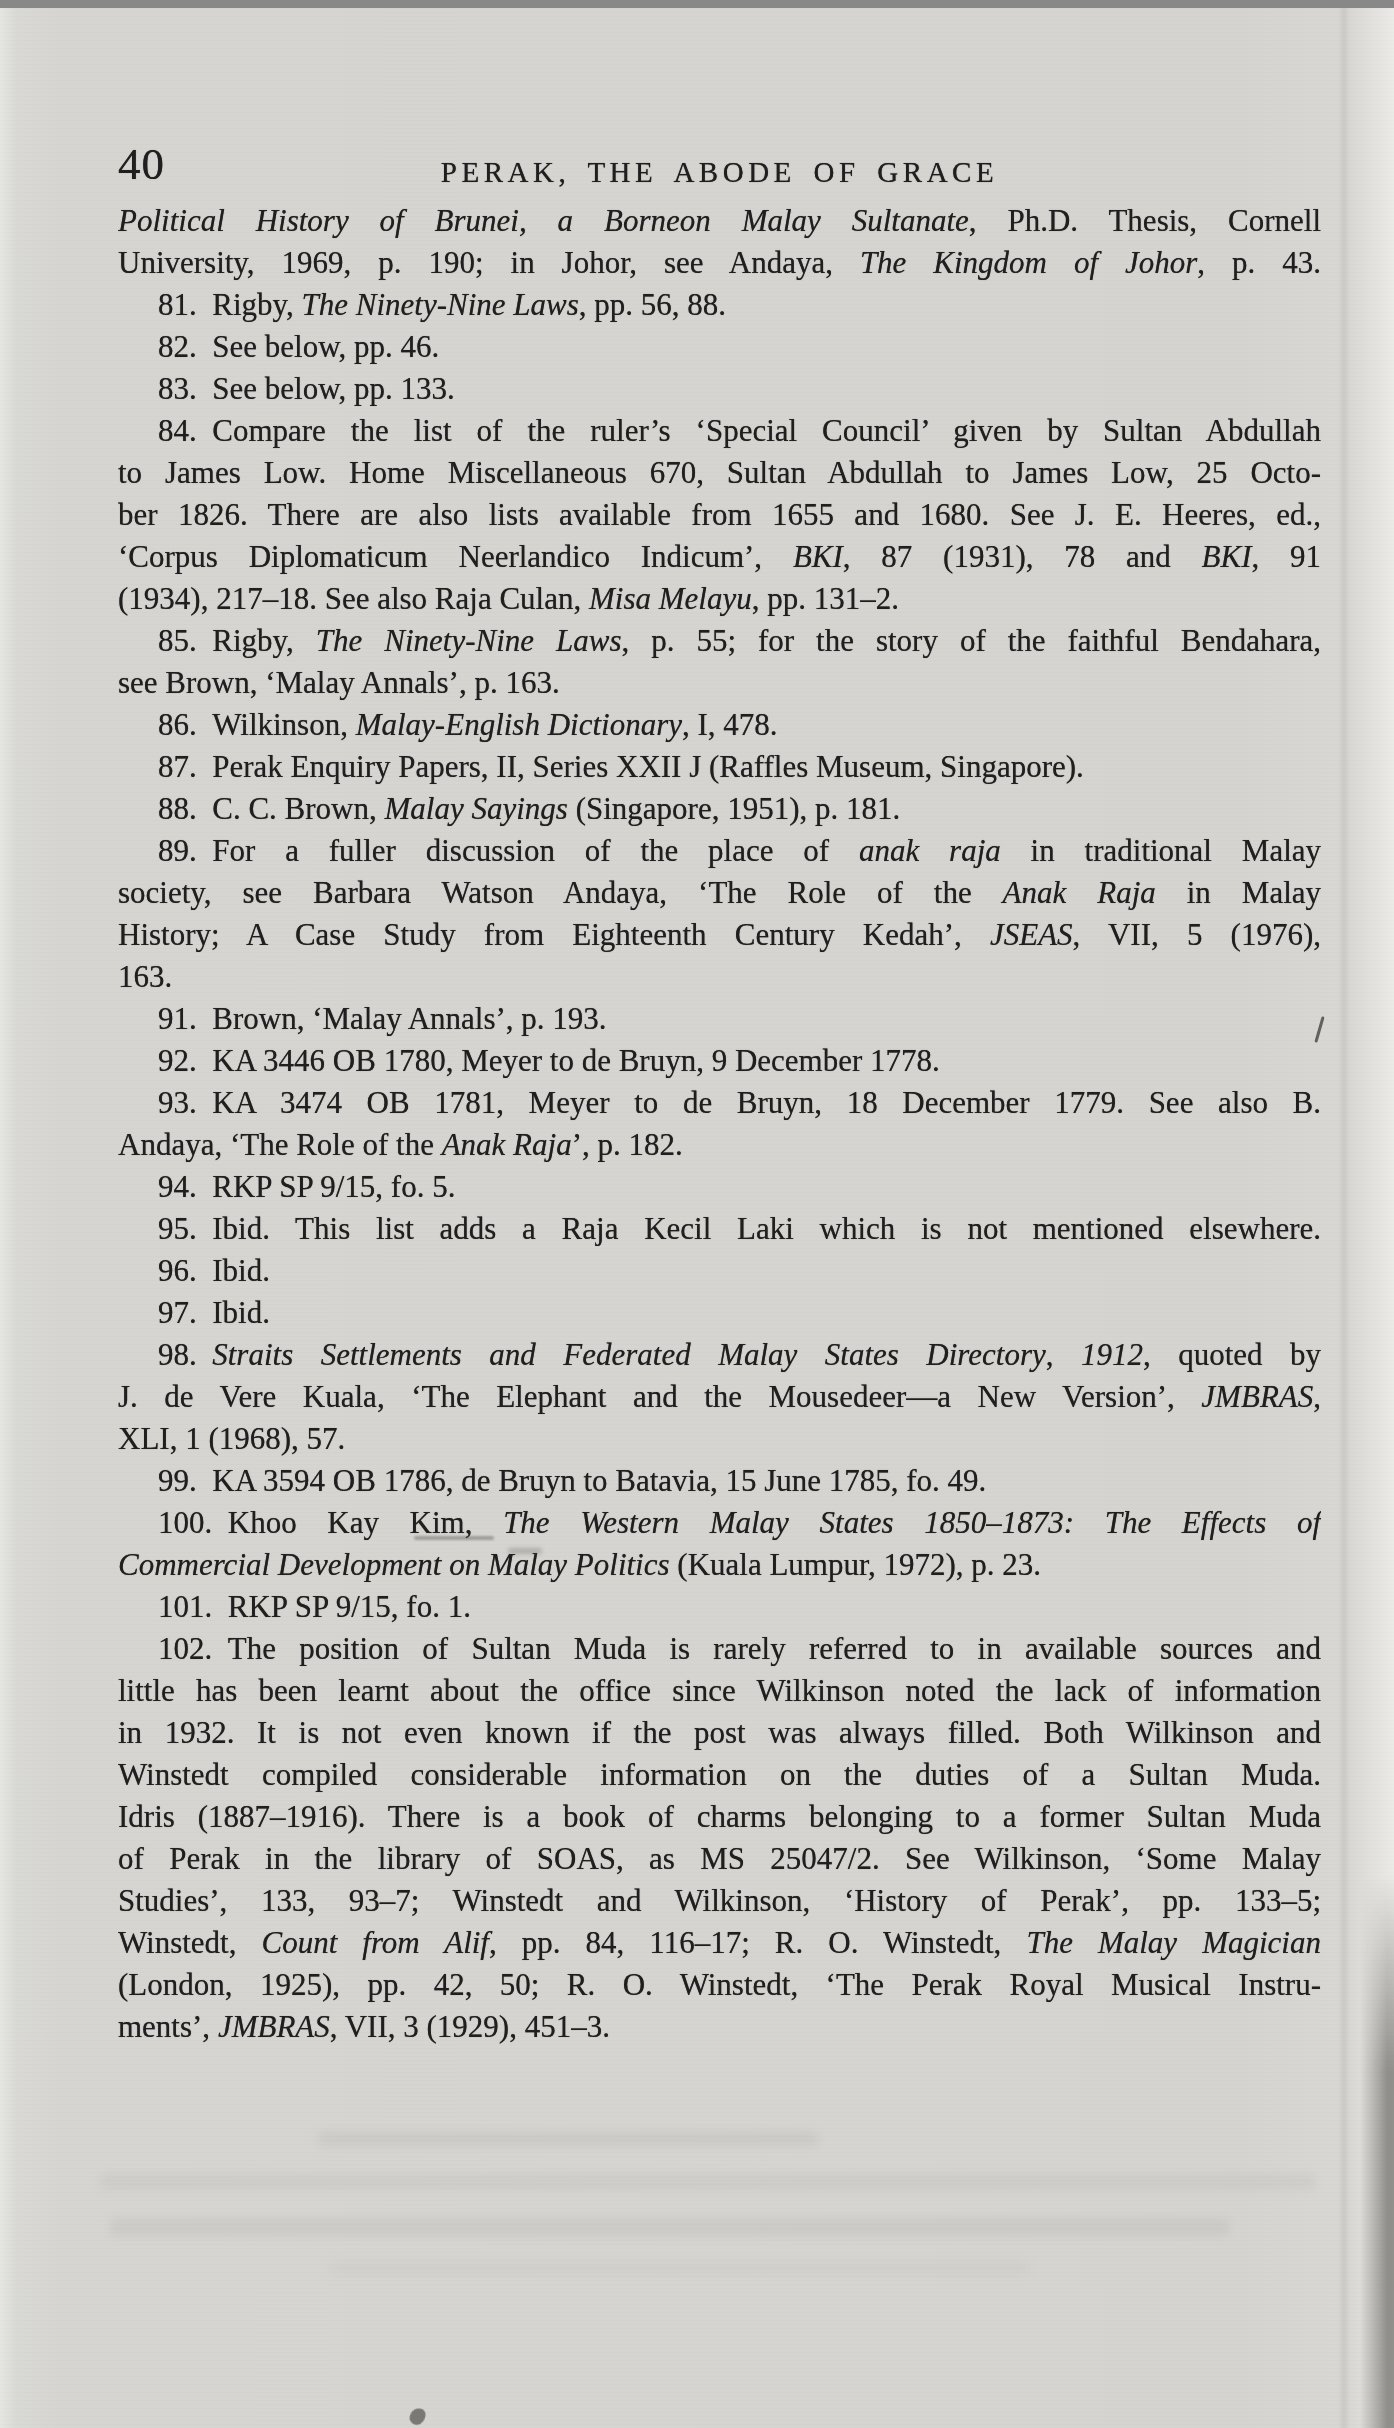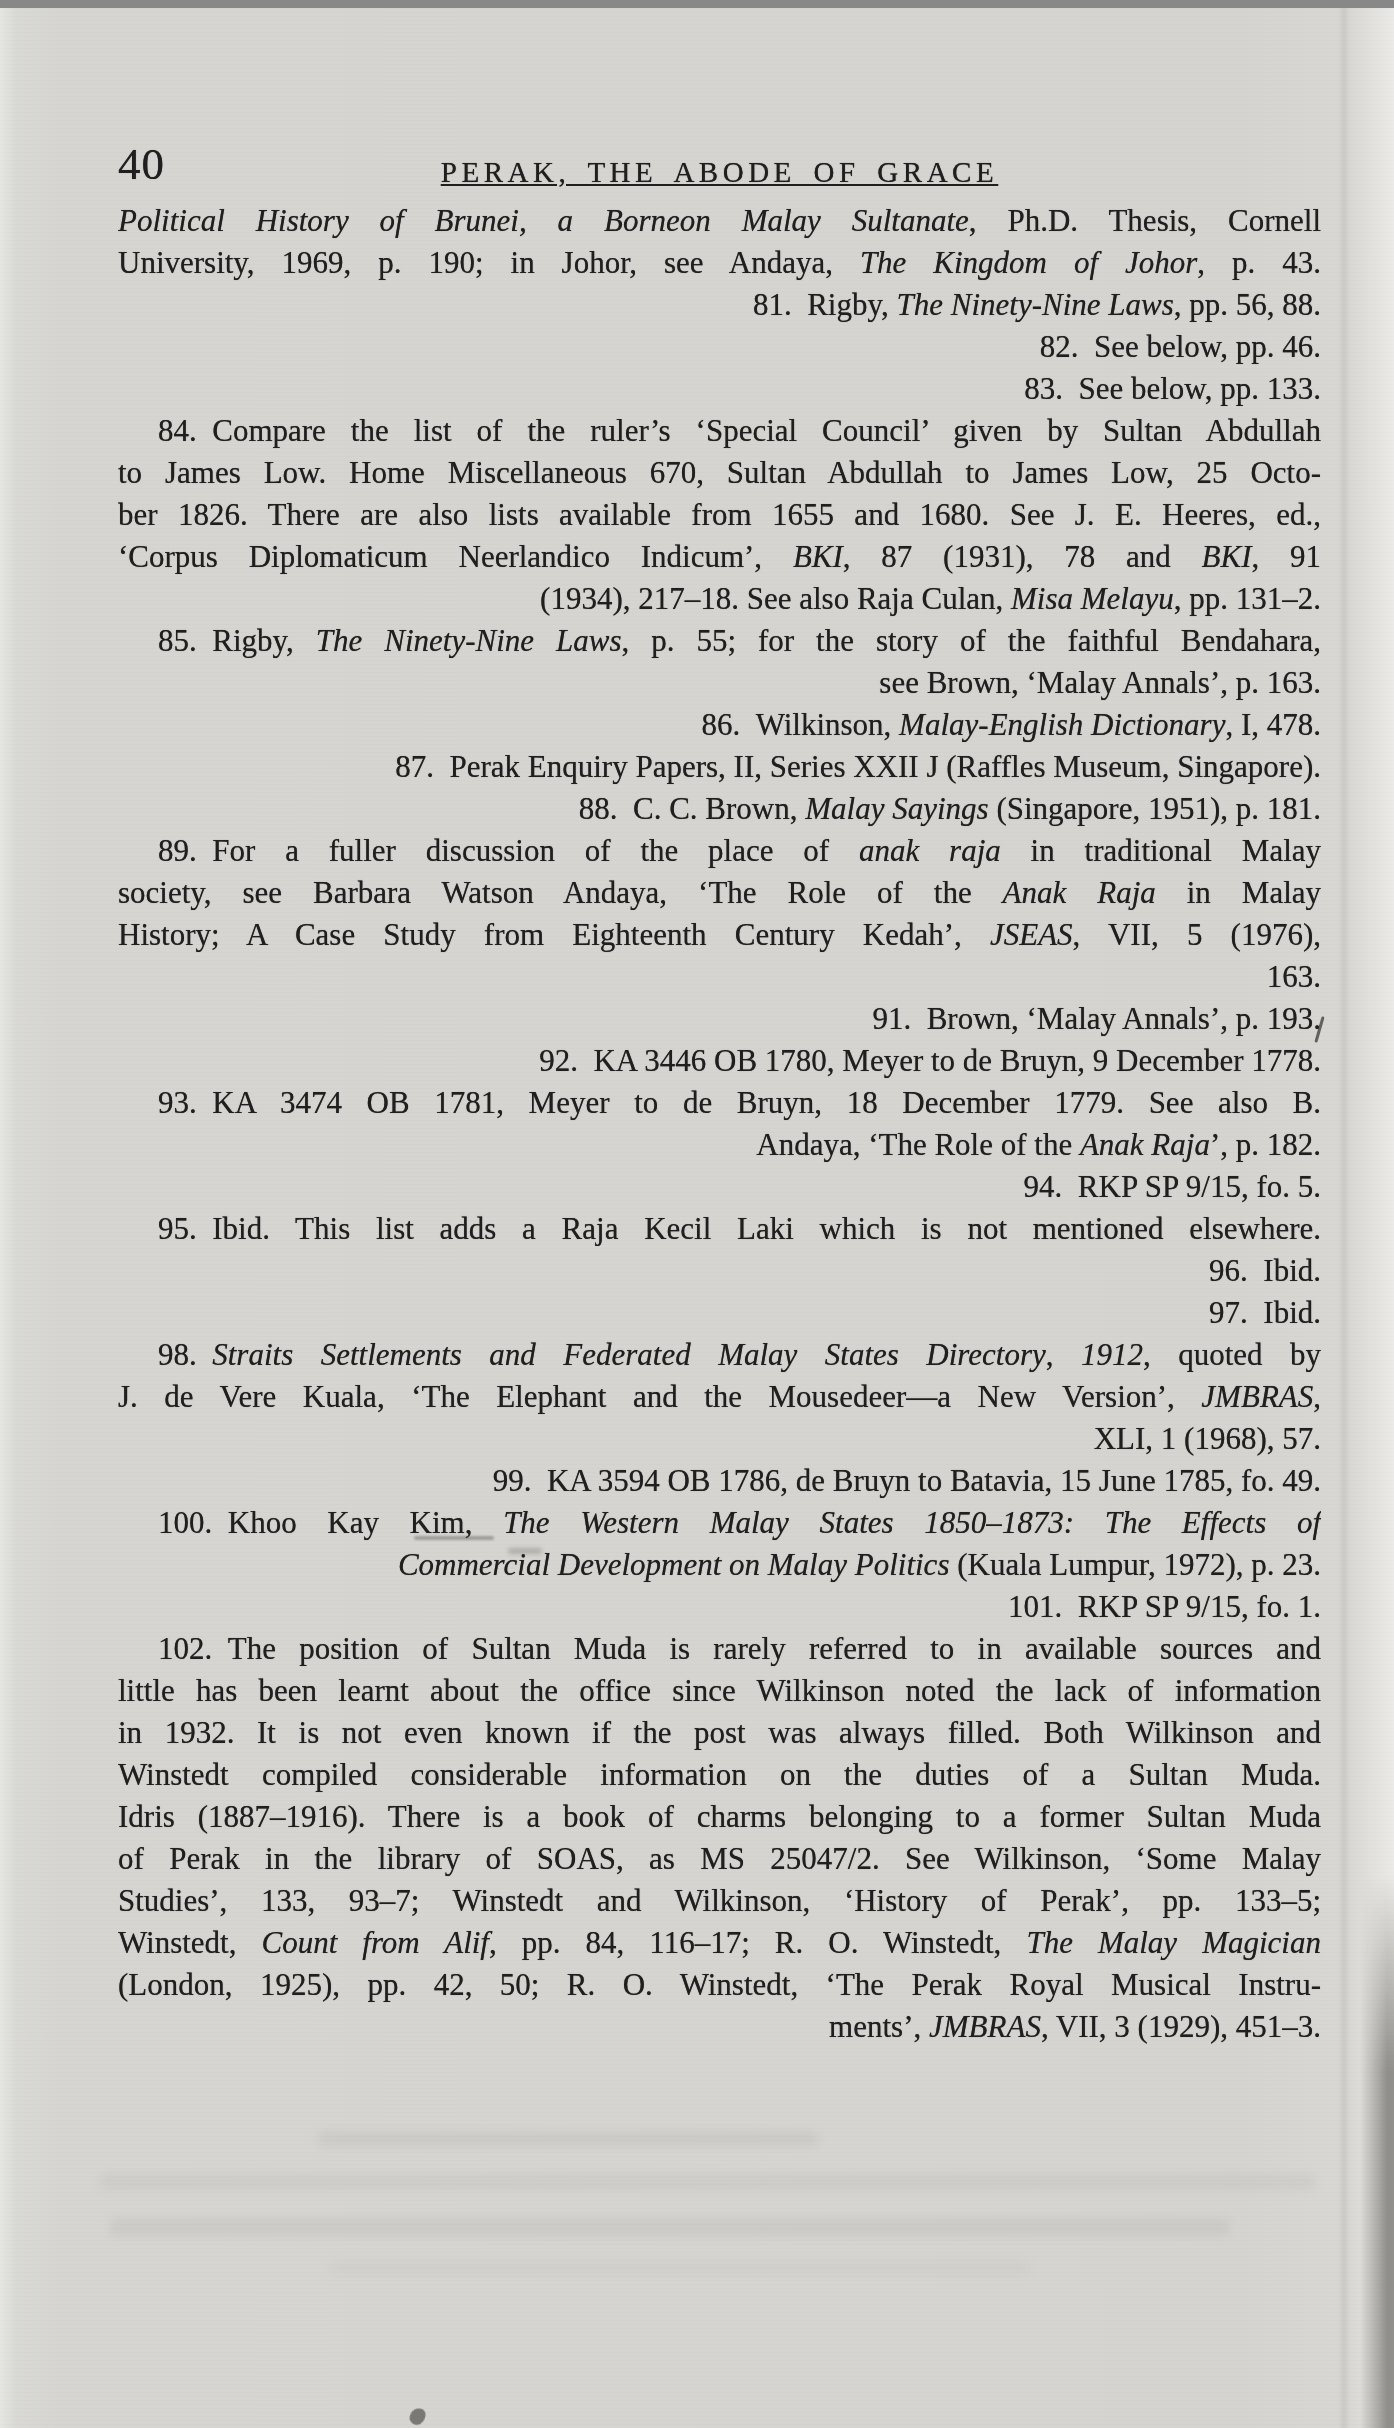--- a/index.html
+++ b/index.html
@@ -32,30 +32,28 @@
   #page-number {
     position:absolute; left:118px; top:130px;
     font-size:45px; line-height:52px; letter-spacing:1px;
     text-shadow:0 0 0.7px rgba(25,25,25,0.85);
   }
   #running-title {
     position:absolute; left:118px; top:141px; width:1203px;
     text-align:center; font-size:29px; line-height:46px;
     letter-spacing:4.5px; word-spacing:6px;
     text-shadow:0 0 0.8px rgba(25,25,25,0.9);
-    text-decoration:underline;
   }
 
   
   #textblock { position:absolute; left:118px; top:192px; width:1203px;font-family:Liberation Serif, serif; }
   .line {
     height:42px; line-height:42px; font-size:31px;
     white-space:normal; overflow:hidden;
     text-shadow:0 0 0.7px rgba(25,25,25,0.75);
-    text-align:right;
   }
   .line.indent  { padding-left:40px; }
   .line.justify { text-align:justify; text-align-last:justify; }
   .line .it     { font-style:italic; }
 
   
   .ghost { position:absolute; filter:blur(4px); border-radius:6px; }
   .speck { position:absolute; filter:blur(0.4px); }
   .stray { position:absolute; }
 </style>

